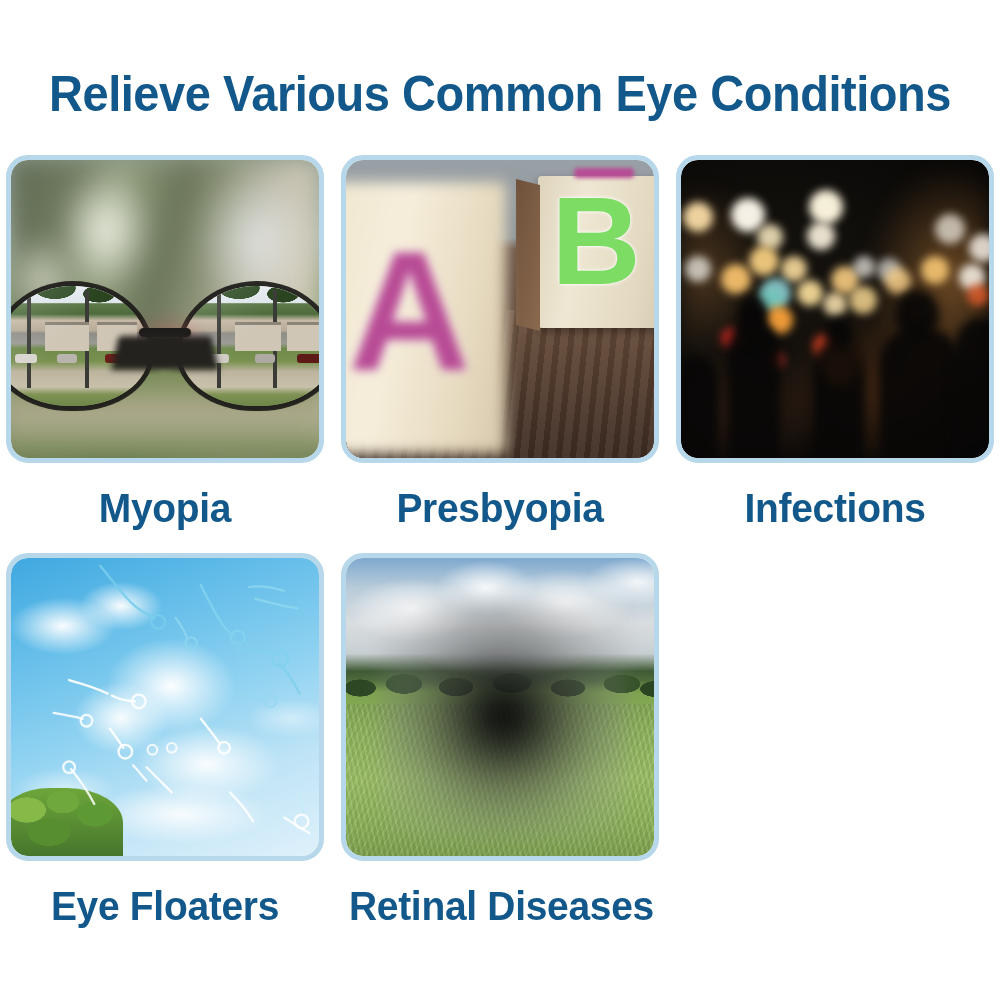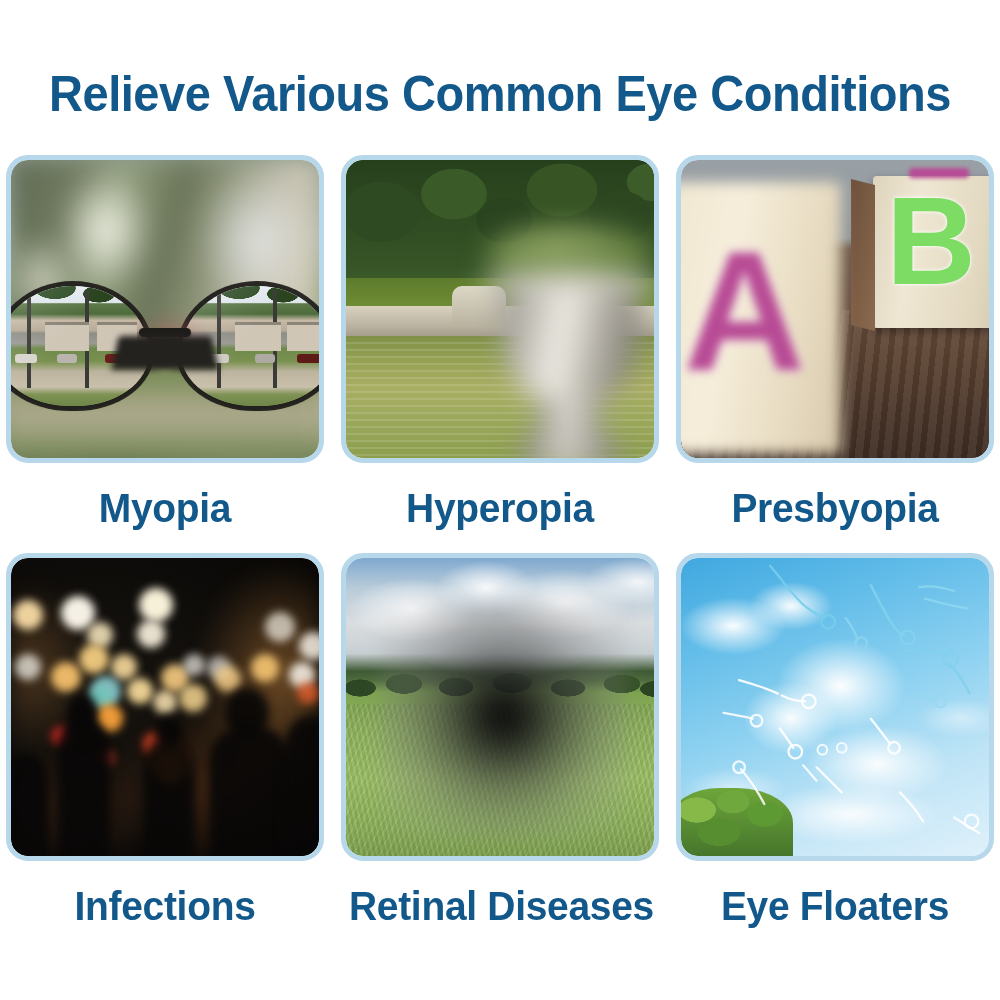--- a/index.html
+++ b/index.html
@@ -441,42 +441,20 @@
             <div class="nose-blur"></div>
             <div class="bridge"></div>
             <div class="temple l"></div>
             <div class="temple r"></div>
           </div>
         </div>
       </div>
       <div class="caption">Myopia</div>
     </div>
 
-    <div class="card">
-      <div class="thumb">
-        <div class="clipwrap">
-          <div class="scene sc-hyper">
-            <div class="hy-trees"></div>
-            <div class="hy-lawn"></div>
-            <div class="hy-wall"></div>
-            <div class="hy-statue"></div>
-            <div class="hy-water"></div>
-            <div class="hy-ripple"></div>
-            <div class="hy-urn">
-              <div class="moss"></div>
-              <div class="rim"></div>
-              <div class="bowl"></div>
-              <div class="stem"></div>
-              <div class="base"></div>
-            </div>
-          </div>
-        </div>
-      </div>
-      <div class="caption">Hyperopia</div>
-    </div>
 
     <div class="card">
       <div class="thumb">
         <div class="clipwrap">
           <div class="scene sc-pres">
             <div class="pr-table"></div>
             <div class="pr-blockB">
               <div class="side"></div>
             </div>
             <div class="pr-letterB">B</div>
@@ -529,34 +507,20 @@
             <div class="silh head" style="left:56px;  bottom:126px; width:30px;height:36px;"></div>
             <div class="silh" style="left:46px;  bottom:-10px; width:54px;height:148px;"></div>
             <div class="silh head" style="left:144px; bottom:108px; width:28px;height:32px;"></div>
             <div class="silh" style="left:132px; bottom:-10px; width:52px;height:128px;"></div>
             <div class="silh" style="left:272px; bottom:-10px; width:58px;height:150px;"></div>
             <div class="silh" style="left:-8px;  bottom:-10px; width:46px;height:112px;"></div>
           </div>
         </div>
       </div>
       <div class="caption">Infections</div>
-    </div>
-
-    <div class="card row2">
-      <div class="thumb">
-        <div class="clipwrap">
-          <div class="scene sc-ret">
-            <div class="ret-clouds"></div>
-            <div class="ret-treeline"></div>
-            <div class="ret-grasstex"></div>
-            <div class="ret-scotoma"></div>
-          </div>
-        </div>
-      </div>
-      <div class="caption">Retinal Diseases</div>
     </div>
 
     <div class="card row2">
       <div class="thumb">
         <div class="clipwrap">
           <div class="scene sc-float">
             <div class="fl-clouds"></div>
             <div class="fl-tree"></div>
 
             <svg class="floaters" viewBox="0 0 318 308">
@@ -596,14 +560,28 @@
                 <circle cx="300" cy="272" r="7" stroke="rgba(255,255,255,.85)" stroke-width="2.4"></circle>
                 <circle cx="220" cy="196" r="6" stroke="rgba(255,255,255,.88)" stroke-width="2.4"></circle>
               </g>
             </svg>
           </div>
         </div>
       </div>
       <div class="caption">Eye Floaters</div>
     </div>
 
+    <div class="card row2">
+      <div class="thumb">
+        <div class="clipwrap">
+          <div class="scene sc-ret">
+            <div class="ret-clouds"></div>
+            <div class="ret-treeline"></div>
+            <div class="ret-grasstex"></div>
+            <div class="ret-scotoma"></div>
+          </div>
+        </div>
+      </div>
+      <div class="caption">Retinal Diseases</div>
+    </div>
+
   </div>
 </div>
 
 </body></html>

